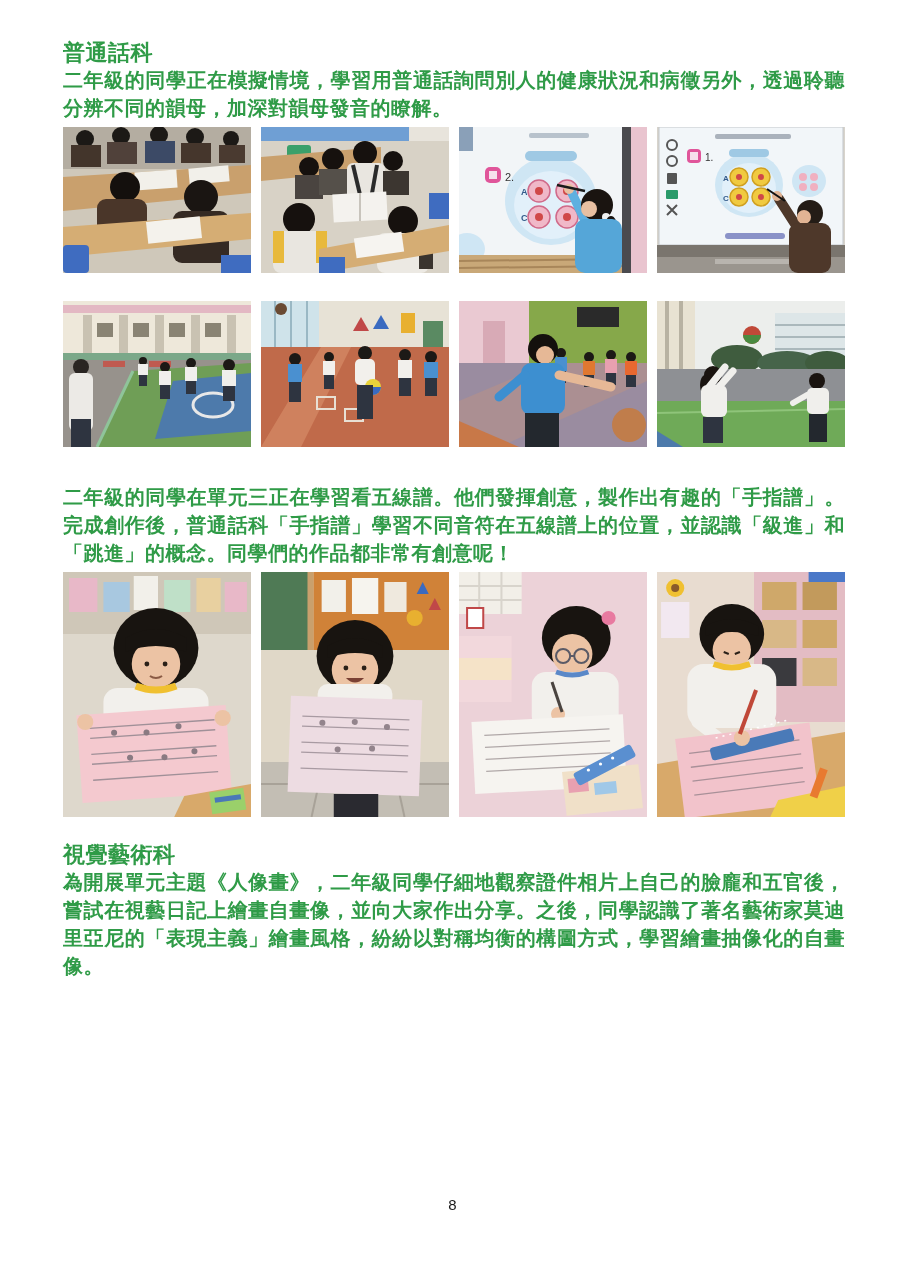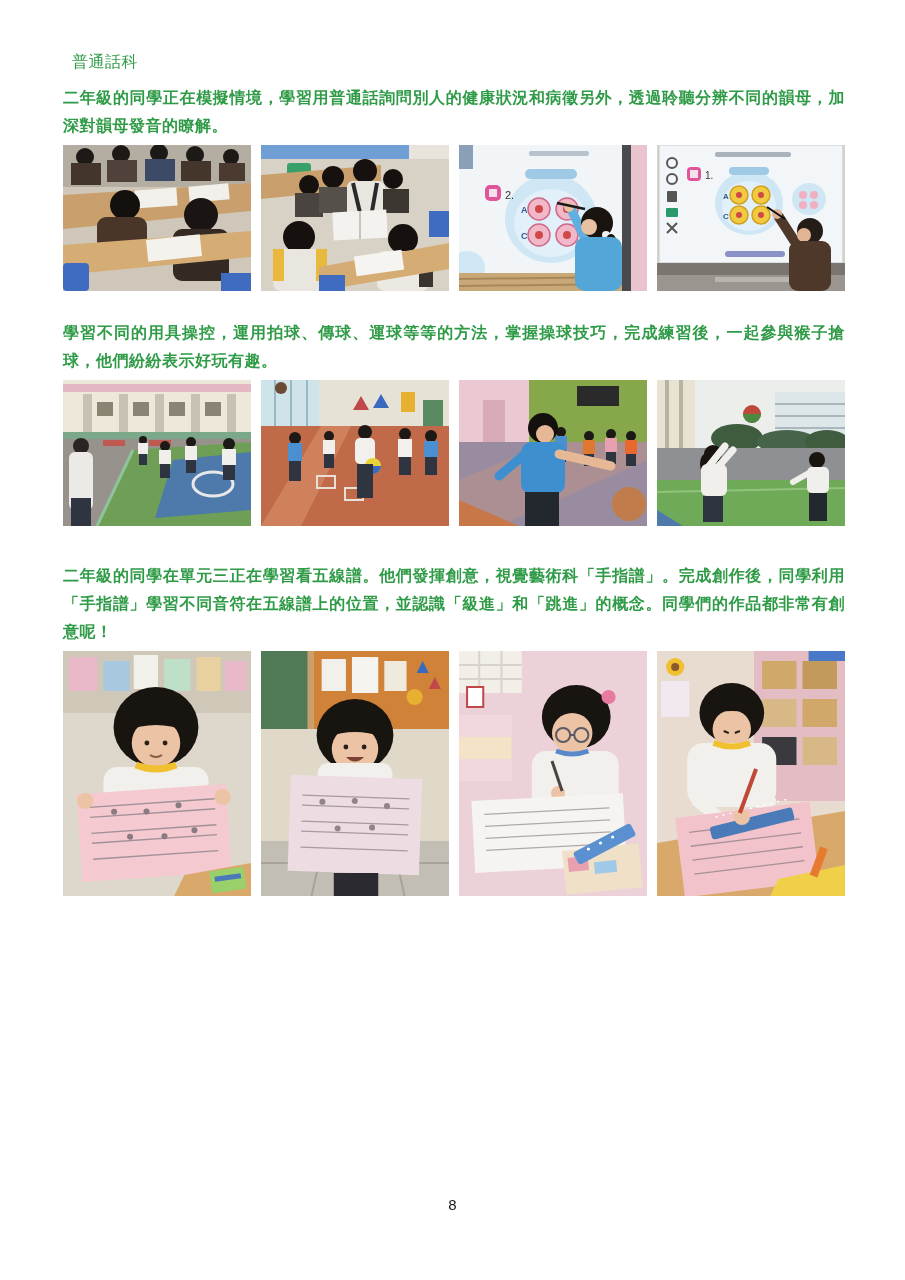--- a/index.html
+++ b/index.html
@@ -3,25 +3,25 @@
 <meta charset="utf-8">
 <style>
   * { box-sizing: border-box; }
   html,body { margin:0; padding:0; background:#ffffff; }
   .page {
     width:905px; height:1280px; position:relative; background:#fff;
     font-family:"Liberation Sans", sans-serif; overflow:hidden;
   }
   .content { padding:40px 60px 0 63px; }
   .sec-heading {
-    margin:9px; font-size:16px; line-height:26px; font-weight:400;
+    margin:0; font-size:22px; line-height:26px; font-weight:700;
     color:var(--accent,#2f9b47); letter-spacing:.5px;
   }
   .sec-body {
-    margin:0; font-size:16px; line-height:28px; font-weight:600;
+    margin:0; font-size:20px; line-height:28px; font-weight:600;
     color:var(--accent,#2f9b47); letter-spacing:.5px; text-align:justify;
   }
   .photo-row { display:flex; gap:10px; margin-top:5px; }
   .photo {
     flex:1; margin:0; height:146px; overflow:hidden; background:#ddd;
   }
   .photo-row.tall .photo { height:245px; }
   .photo svg { display:block; width:100%; height:100%; }
   .sec { margin-top:0; }
   .sec.s2 { margin-top:28px; }
@@ -185,21 +185,20 @@
             <circle cx="153" cy="86" r="13" fill="#241c16"></circle>
             <circle cx="147" cy="90" r="7" fill="#e2b494"></circle>
             <rect x="132" y="96" width="42" height="50" rx="9" fill="#4e382a"></rect>
           </svg>
         </figure>
 
       </div>
     </section>
 
     <section class="sec s2">
-      <p class="sec-body">學習不同的用具操控，運用拍球、傳球、運球等等的方法，掌握操球技巧，完成練習後，一起參與猴子搶球，他們紛紛表示好玩有趣。</p>
       <div class="photo-row">
 
         <figure class="photo" title="School courtyard with green and blue court, students in white PE kit passing a ball">
           <svg viewBox="0 0 188 146" preserveAspectRatio="none">
             <rect width="188" height="146" fill="#97928c"></rect>
             <rect width="188" height="58" fill="#eee8da"></rect>
             <rect y="4" width="188" height="8" fill="#e3b8c3"></rect>
             <rect x="20" y="14" width="9" height="44" fill="#c9c2b2"></rect>
             <rect x="56" y="14" width="9" height="44" fill="#c9c2b2"></rect>
             <rect x="92" y="14" width="9" height="44" fill="#c9c2b2"></rect>
@@ -332,21 +331,21 @@
             <rect x="150" y="87" width="22" height="26" rx="5" fill="#f0efec"></rect>
             <rect x="152" y="113" width="18" height="28" fill="#23282e"></rect>
             <path d="M150,94 L136,102" stroke="#f0efec" stroke-width="6" stroke-linecap="round"></path>
           </svg>
         </figure>
 
       </div>
     </section>
 
     <section class="sec s3">
-      <p class="sec-body">二年級的同學在單元三正在學習看五線譜。他們發揮創意，視覺藝術科「手指譜」。完成創作後，同學利用「手指譜」學習不同音符在五線譜上的位置，並認識「級進」和「跳進」的概念。同學們的作品都非常有創意呢！</p>
+      <p class="sec-body">二年級的同學在單元三正在學習看五線譜。他們發揮創意，製作出有趣的「手指譜」。完成創作後，普通話科「手指譜」學習不同音符在五線譜上的位置，並認識「級進」和「跳進」的概念。同學們的作品都非常有創意呢！</p>
       <div class="photo-row tall">
 
         <figure class="photo" title="Girl holding up a pink hand-drawn stave paper in front of a classroom bulletin board">
           <svg viewBox="0 0 186 245" preserveAspectRatio="none">
             <rect width="186" height="245" fill="#ded8cc"></rect>
             <rect width="186" height="62" fill="#cfc7b8"></rect>
             <rect x="6" y="6" width="28" height="34" fill="#e8b8c8"></rect>
             <rect x="40" y="10" width="26" height="30" fill="#a8c8e0"></rect>
             <rect x="70" y="4" width="24" height="34" fill="#f2f0ea"></rect>
             <rect x="100" y="8" width="26" height="32" fill="#bfe0c8"></rect>
@@ -499,17 +498,21 @@
             <circle cx="84" cy="166" r="8" fill="#ecc3a4"></circle>
             <line x1="98" y1="118" x2="82" y2="162" stroke="#c04838" stroke-width="4"></line>
             <polygon points="120,228 186,214 186,245 112,245" fill="#f0d048"></polygon>
             <rect x="156" y="196" width="8" height="30" fill="#e87a30" transform="rotate(20 160 211)"></rect>
           </svg>
         </figure>
 
       </div>
     </section>
 
+    <section class="sec s4">
+      <h2 class="sec-heading">視覺藝術科</h2>
+      <p class="sec-body">為開展單元主題《人像畫》，二年級同學仔細地觀察證件相片上自己的臉龐和五官後，嘗試在視藝日記上繪畫自畫像，並向大家作出分享。之後，同學認識了著名藝術家莫迪里亞尼的「表現主義」繪畫風格，紛紛以對稱均衡的構圖方式，學習繪畫抽像化的自畫像。</p>
+    </section>
 
   </div>
 
   <div class="page-number">8</div>
 </div>
 
 </body></html>

